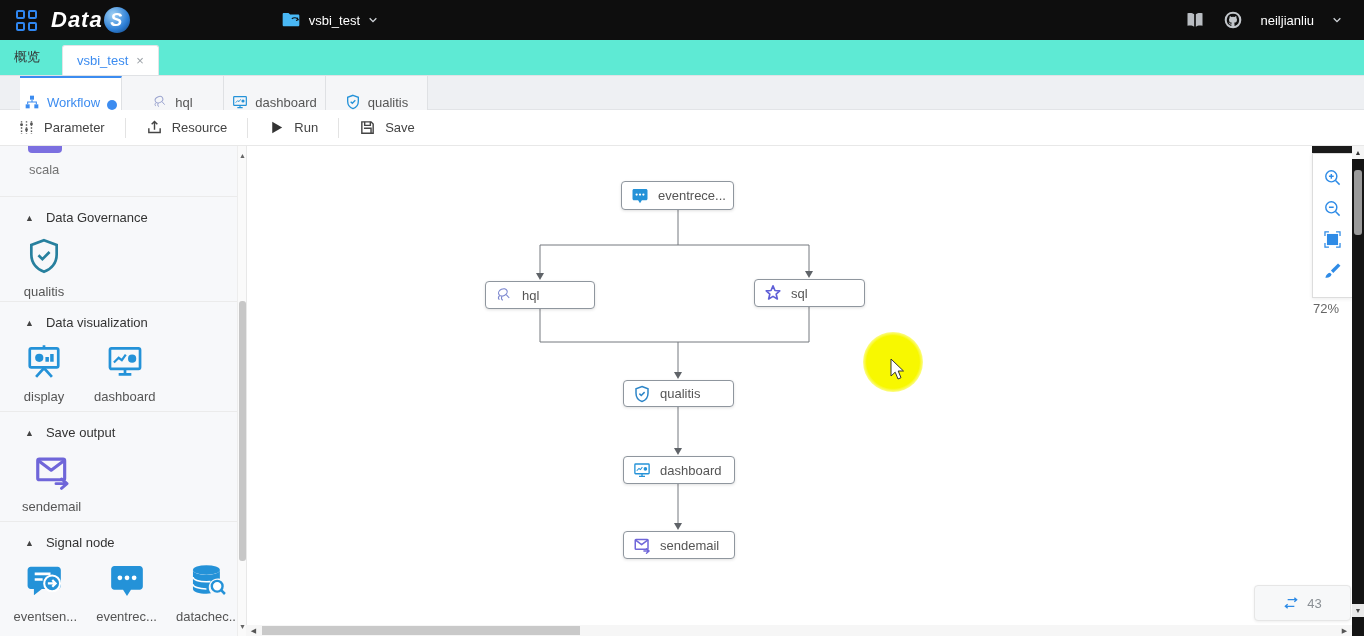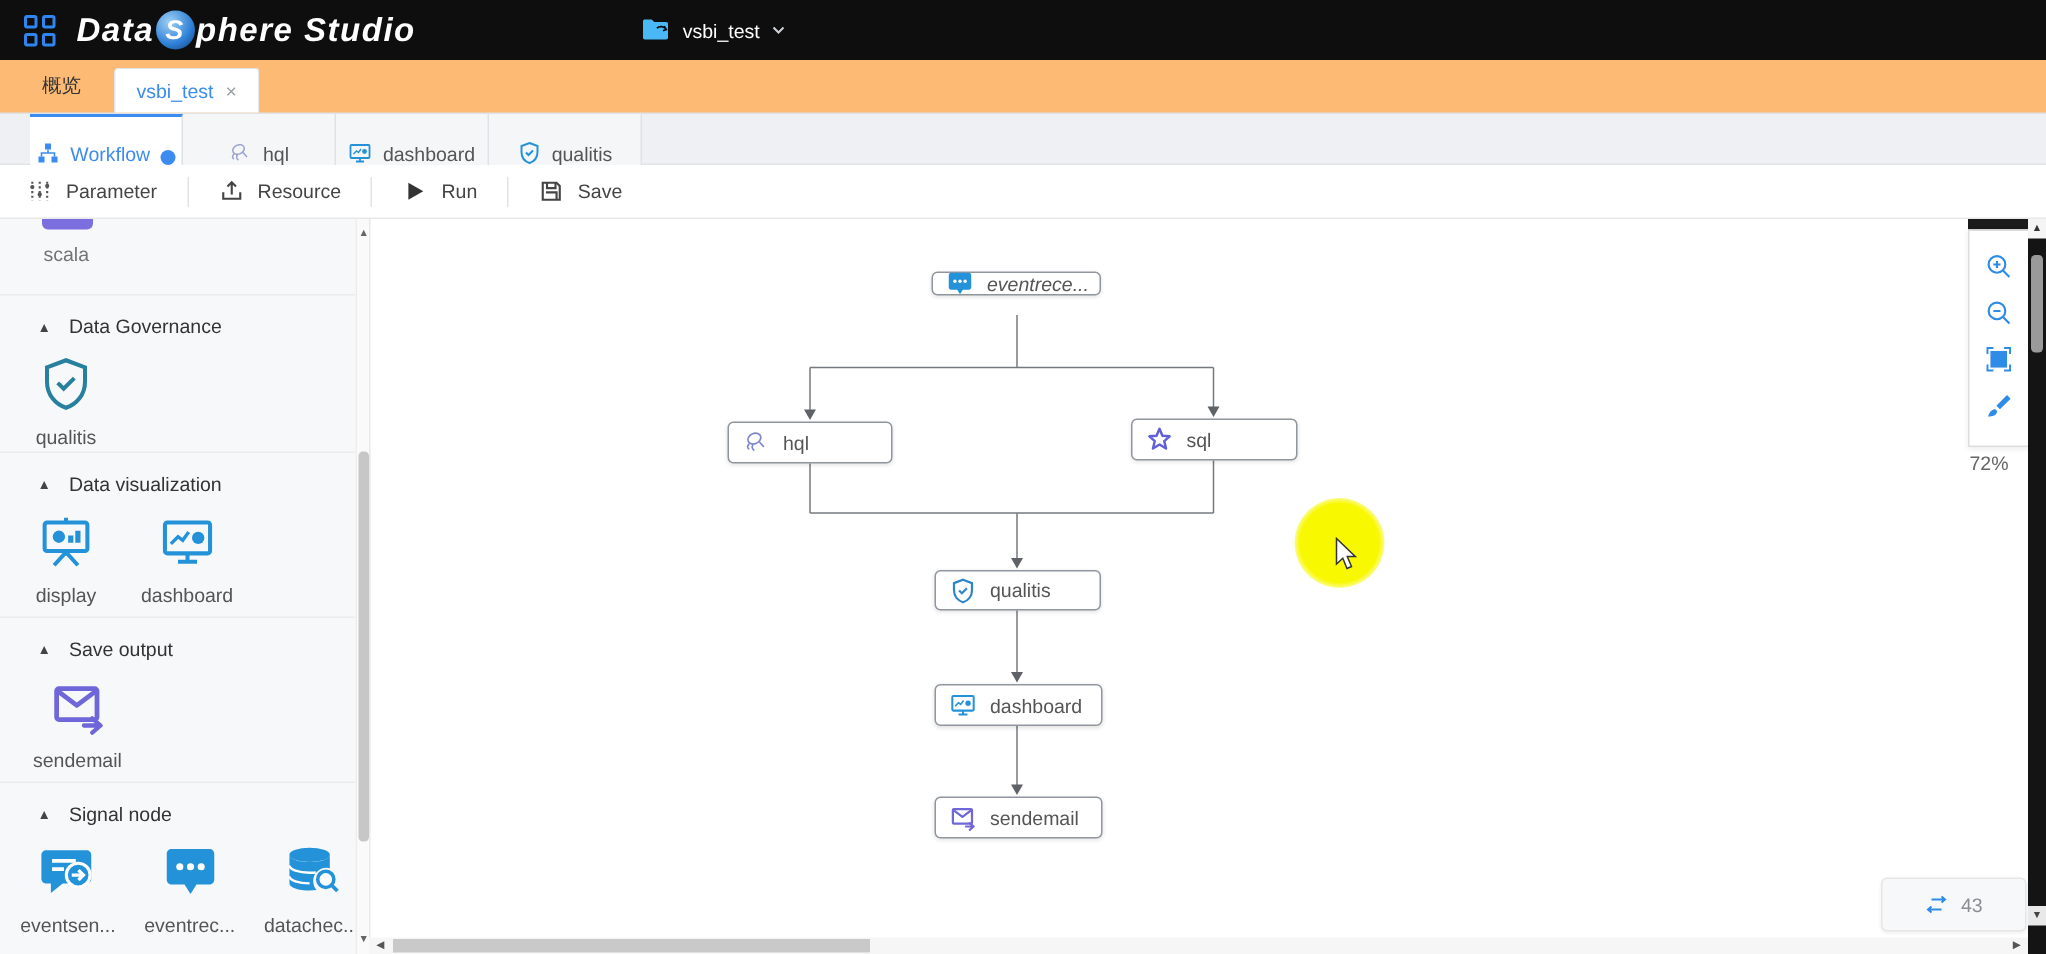--- a/index.html
+++ b/index.html
@@ -12,21 +12,21 @@
   .grid-icon { display:grid; grid-template-columns:9px 9px; grid-template-rows:9px 9px; gap:3px; margin:0 14px 0 16px; }
   .grid-icon span { border:2px solid #2f86f0; border-radius:2px; }
   .logo { font-size:22px; font-weight:bold; font-style:italic; letter-spacing:1px; display:flex; align-items:center; white-space:nowrap; }
   .logo .sphere { display:inline-flex; width:26px; height:26px; border-radius:50%; background:radial-gradient(circle at 35% 30%, #9fd1f5, #2d7fd6 60%, #123f74); align-items:center; justify-content:center; font-size:18px; margin:0 1px; }
   .proj { display:flex; align-items:center; gap:8px; margin-left:150px; font-size:13px; cursor:pointer; }
   .hdr-right { margin-left:auto; display:flex; align-items:center; gap:18px; padding-right:22px; font-size:13px; }
   .hdr-ic { width:20px; height:20px; }
   .chev { width:10px; height:10px; }
 
   
-  .tabrow1 { position:absolute; left:0; top:40px; width:1364px; height:36px; background:#fdba74; border-bottom:1px solid #e0e2e5; display:flex; align-items:flex-end; padding-left:14px; }
+  .tabrow1 { position:absolute; left:0; top:40px; width:1364px; height:36px; background:#5eead4; border-bottom:1px solid #e0e2e5; display:flex; align-items:flex-end; }
   .tab1 { height:36px; display:flex; align-items:center; padding:0 14px; font-size:13px; color:#333; cursor:pointer; }
   .tab1.active { height:30px; background:#fff; border:1px solid #e2e4e7; border-bottom:none; border-radius:3px 3px 0 0; color:#3c8cf0; margin-left:8px; gap:8px; }
   .tab1 .x { color:#9aa0a6; font-size:13px; }
 
   
   .tabrow2 { position:absolute; left:0; top:76px; width:1364px; height:34px; background:#eef0f3; border-bottom:1px solid #e2e4e7; display:flex; padding-left:20px; }
   .tab2 { width:102px; height:34px; display:flex; align-items:flex-end; justify-content:center; gap:7px; font-size:13px; color:#555; background:#f5f6f8; border-right:1px solid #dfe1e4; cursor:pointer; }
   .tab2.active { background:#fff; border-top:2px solid #3c8cf0; color:#3c8cf0; }
   .dirty-dot { width:10px; height:10px; border-radius:50%; background:#3c8cf0; }
   .tico { width:16px; height:16px; flex:none; }
@@ -59,21 +59,21 @@
   
   .side-sb { position:absolute; left:237px; top:0; width:9px; height:490px; background:#fafafa; border-left:1px solid #ededed; }
   .side-sb .arr { position:absolute; left:0; width:9px; font-size:7px; color:#666; text-align:center; }
   .side-sb .thumb { position:absolute; left:1px; top:155px; width:7px; height:260px; background:#c7c7c7; border-radius:3px; }
 
   
   .canvas { position:absolute; left:246px; top:0; width:1106px; height:479px; background:#fff; border-left:1px solid #e8e8e8; overflow:hidden; }
   .edges { position:absolute; left:0; top:0; }
   .node { position:absolute; height:28px; background:#fff; border:1px solid #8f969e; border-radius:4px; box-shadow:0 1px 3px rgba(0,0,0,.12); display:flex; align-items:center; gap:9px; padding-left:9px; font-size:13px; color:#555; cursor:pointer; }
   .nico { width:18px; height:18px; flex:none; }
-  .n-eventreceiver { left:374px; top:35px;  width:113px; height:16px;font-style:italic; }
+  .n-eventreceiver { left:374px; top:35px;  width:113px; height:29px; }
   .n-hql           { left:238px; top:135px; width:110px; }
   .n-sql           { left:507px; top:133px; width:111px; }
   .n-qualitis      { left:376px; top:234px; width:111px; height:27px; }
   .n-dashboard     { left:376px; top:310px; width:112px; }
   .n-sendemail     { left:376px; top:385px; width:112px; }
 
   .highlight { position:absolute; left:616px; top:186px; width:60px; height:60px; border-radius:50%; background:radial-gradient(circle, #f8f800 62%, rgba(248,248,0,0) 78%); }
   .cursor { position:absolute; left:643px; top:212px; width:16px; height:24px; }
 
   
@@ -105,28 +105,40 @@
   <div class="header">
     <div class="grid-icon">
         <span></span>
         <span></span>
         <span></span>
         <span></span>
       </div>
     <div class="logo">
       <span>Data</span>
         <span class="sphere">S</span>
-        <span>phere Studio</span>
     </div>
     <div class="proj">
       <svg class="hdr-ic" viewBox="0 0 24 24">
           <path fill="#49b8f5" d="M2 5c0-1 .6-1.5 1.5-1.5H9l2 2h9.5c.9 0 1.5.6 1.5 1.5v11c0 1-.6 1.5-1.5 1.5h-17C2.6 19.5 2 19 2 18V5z"></path>
           <path d="M13 10.5c2.5-2 6-1.5 7.5 1M19 9l1.7 2.6L18 12.6" stroke="#0e0e0e" stroke-width="1.3" fill="none"></path>
         </svg>
       <span>vsbi_test</span>
+      <svg class="chev" viewBox="0 0 12 12">
+          <path d="M2 4l4 4 4-4" stroke="#cfd3d8" stroke-width="1.6" fill="none"></path>
+        </svg>
+    </div>
+    <div class="hdr-right">
+      <svg class="hdr-ic" viewBox="0 0 24 24">
+          <path fill="#b9bdc2" d="M3 4c3-1 6-.5 8 1v15c-2-1.5-5-2-8-1V4zm18 0c-3-1-6-.5-8 1v15c2-1.5 5-2 8-1V4z"></path>
+        </svg>
+      <svg class="hdr-ic" viewBox="0 0 24 24">
+          <circle cx="12" cy="12" r="10" fill="#c3c7cc"></circle>
+          <path fill="#0e0e0e" d="M12 4.5a7.5 7.5 0 0 0-2.4 14.6c.4.1.5-.2.5-.4v-1.4c-2 .4-2.5-.9-2.5-.9-.3-.8-.8-1-.8-1-.7-.5 0-.5 0-.5.8.1 1.2.8 1.2.8.7 1.2 1.8.9 2.2.7.1-.5.3-.9.5-1.1-1.7-.2-3.5-.8-3.5-3.7 0-.8.3-1.5.8-2-.1-.2-.3-1 .1-2 0 0 .6-.2 2 .8a7 7 0 0 1 3.8 0c1.4-1 2-.8 2-.8.4 1 .2 1.8.1 2 .5.5.8 1.2.8 2 0 2.9-1.8 3.5-3.5 3.7.3.2.5.7.5 1.4v2c0 .2.1.5.5.4A7.5 7.5 0 0 0 12 4.5z"></path>
+        </svg>
+      <span>neiljianliu</span>
       <svg class="chev" viewBox="0 0 12 12">
           <path d="M2 4l4 4 4-4" stroke="#cfd3d8" stroke-width="1.6" fill="none"></path>
         </svg>
     </div>
   </div>
 
   <div class="tabrow1">
     <div class="tab1">概览</div>
     <div class="tab1 active">
       <span>vsbi_test</span>

